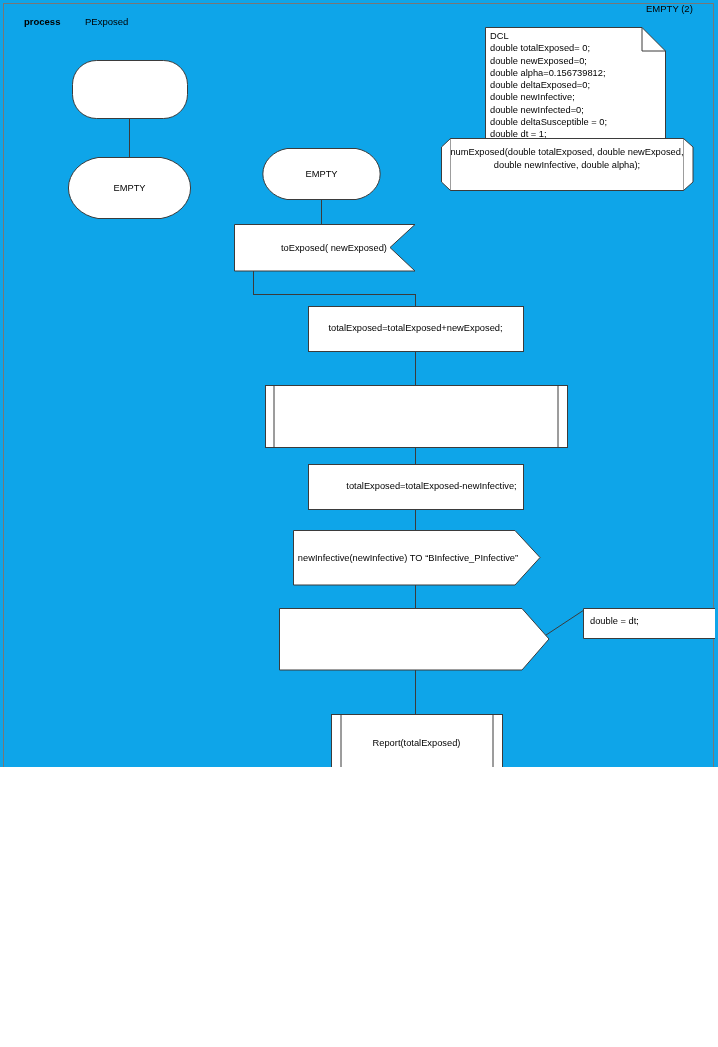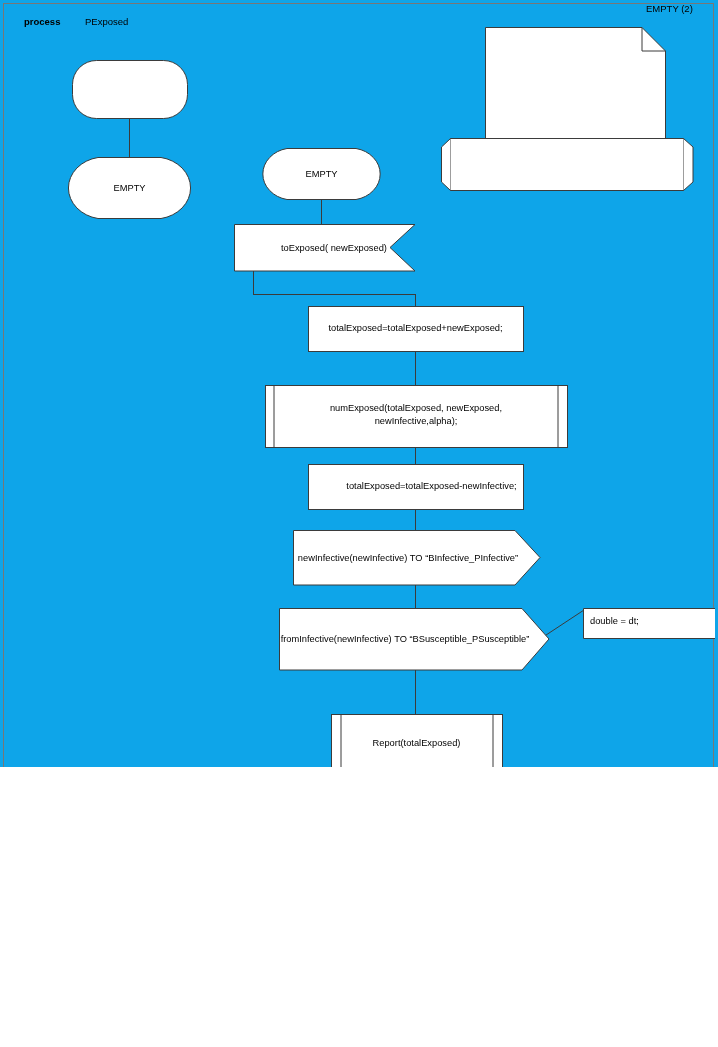--- a/index.html
+++ b/index.html
@@ -132,43 +132,40 @@
   </div>
   <div class="lbl" style="left:308px; top:322px; width:215px;">totalExposed=totalExposed+newExposed;</div>
 
   <div class="shape" style="left:265px; top:385px;">
     <svg width="303" height="63" viewBox="0 0 303 63">
       <rect x="0.5" y="0.5" width="302" height="62" fill="#ffffff" stroke="#3b3b3b" stroke-width="1"></rect>
       <line x1="9" y1="0.5" x2="9" y2="62.5" stroke="#3b3b3b" stroke-width="1"></line>
       <line x1="293" y1="0.5" x2="293" y2="62.5" stroke="#3b3b3b" stroke-width="1"></line>
     </svg>
   </div>
-  <div class="lbl" style="left:265px; top:402px; width:302px;">numExposed(totalExposed, newExposed,
-newInfective,alpha);</div>
 
   <div class="shape" style="left:308px; top:464px;">
     <svg width="216" height="46" viewBox="0 0 216 46">
       <rect x="0.5" y="0.5" width="215" height="45" fill="#ffffff" stroke="#3b3b3b" stroke-width="1"></rect>
     </svg>
   </div>
   <div class="lbl" style="left:308px; top:480px; width:215px;margin-left:16px;">totalExposed=totalExposed-newInfective;</div>
 
   <div class="shape" style="left:293px; top:530px;">
     <svg width="248" height="56" viewBox="0 0 248 56">
       <path d="M 0.5,0.5 L 222,0.5 L 247,27.5 L 222,55 L 0.5,55 Z" fill="#ffffff" stroke="#3b3b3b" stroke-width="1"></path>
     </svg>
   </div>
   <div class="lbl" style="left:293px; top:552px; width:230px;">newInfective(newInfective) TO “BInfective_PInfective”</div>
 
   <div class="shape" style="left:279px; top:608px;">
     <svg width="271" height="63" viewBox="0 0 271 63">
       <path d="M 0.5,0.5 L 243,0.5 L 270,31 L 243,62 L 0.5,62 Z" fill="#ffffff" stroke="#3b3b3b" stroke-width="1"></path>
     </svg>
   </div>
-  <div class="lbl" style="left:279px; top:633px; width:252px;">fromInfective(newInfective) TO “BSusceptible_PSusceptible”</div>
 
   <div class="shape" style="left:583px; top:608px;">
     <svg width="132" height="31" viewBox="0 0 132 31">
       <path d="M 132,0.5 L 0.5,0.5 L 0.5,30.5 L 132,30.5" fill="#ffffff" stroke="#3b3b3b" stroke-width="1"></path>
     </svg>
   </div>
   <div class="lbl left" style="left:590px; top:615px; width:120px;">double = dt;</div>
 
   <div class="shape" style="left:331px; top:714px;">
     <svg width="172" height="59" viewBox="0 0 172 59">
@@ -185,22 +182,33 @@
     </svg>
   </div>
   <div class="lbl" style="left:359px; top:866px; width:113px;">NOEMPTY</div>
 
   <div class="shape" style="left:485px; top:27px;">
     <svg width="181" height="114" viewBox="0 0 181 114">
       <path d="M 0.5,0.5 L 157,0.5 L 180.5,24 L 180.5,113.5 L 0.5,113.5 Z" fill="#ffffff" stroke="#3b3b3b" stroke-width="1"></path>
       <path d="M 157,0.5 L 157,24 L 180.5,24" fill="none" stroke="#3b3b3b" stroke-width="1"></path>
     </svg>
   </div>
+  <div class="lbl left" style="left:490px; top:30px; width:180px; line-height:12.3px;">DCL
+double totalExposed= 0;
+double newExposed=0;
+double alpha=0.156739812;
+double deltaExposed=0;
+double newInfective;
+double newInfected=0;
+double deltaSusceptible = 0;
+double dt = 1;</div>
 
   <div class="shape" style="left:441px; top:138px;">
     <svg width="253" height="53" viewBox="0 0 253 53">
       <rect x="9.5" y="0.5" width="233" height="52" fill="#ffffff" stroke="#3b3b3b" stroke-width="1"></rect>
       <path d="M 9.5,0.5 L 0.5,9 L 0.5,44 L 9.5,52.5" fill="#ffffff" stroke="#3b3b3b" stroke-width="1"></path>
       <path d="M 242.5,0.5 L 252,9 L 252,44 L 242.5,52.5" fill="#ffffff" stroke="#3b3b3b" stroke-width="1"></path>
     </svg>
   </div>
+  <div class="lbl" style="left:441px; top:146px; width:252px;">numExposed(double totalExposed, double newExposed,
+double newInfective, double alpha);</div>
 
 </div>
 
 </body></html>

